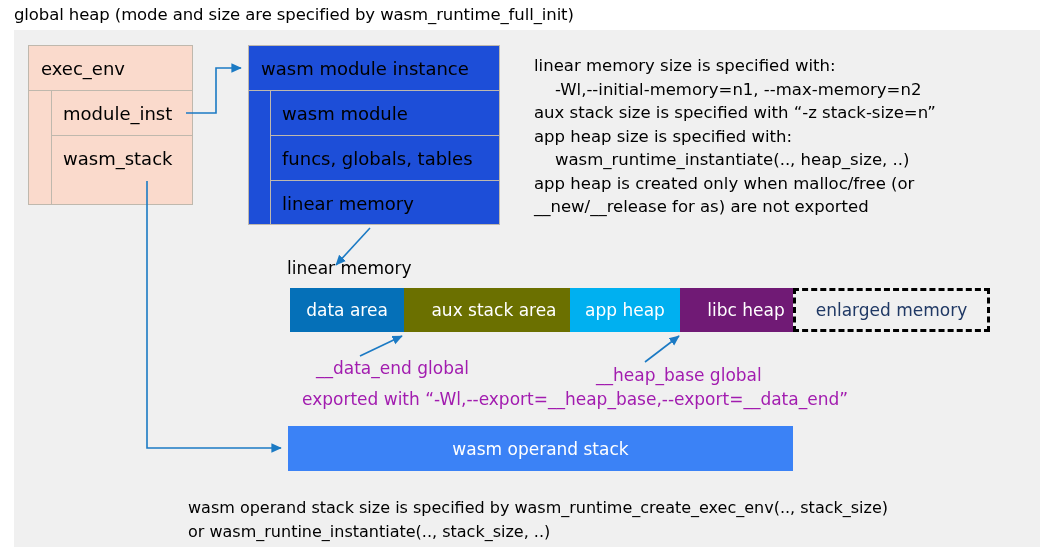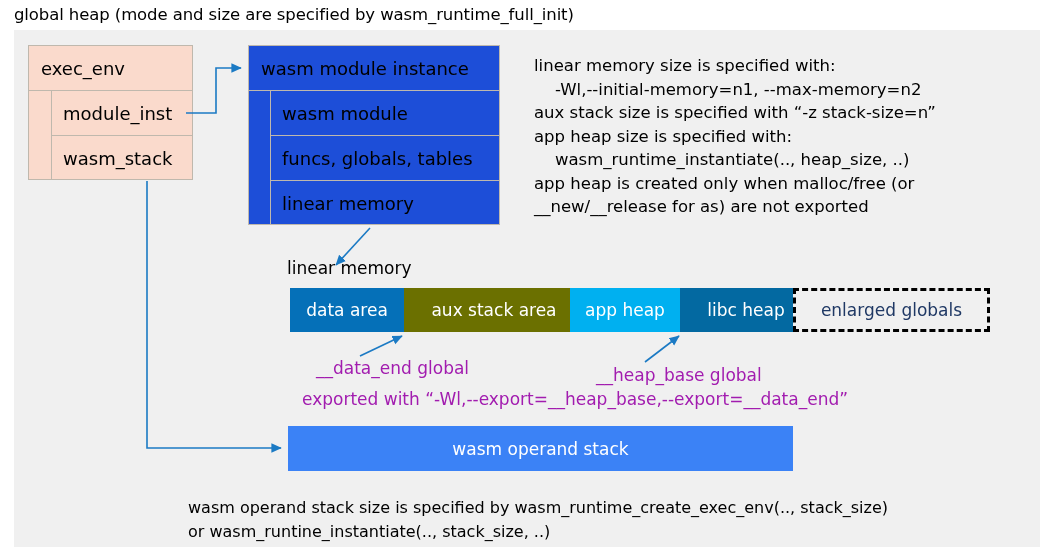--- a/index.html
+++ b/index.html
@@ -38,21 +38,21 @@
     height: 517px;
     background: #f0f0f0;
   }
   .box-label {
     font-size: 18px;
     color: #000000;
     white-space: nowrap;
   }
 
   .exec-env-outer {
-    left: 28px; top: 45px; width: 165px; height: 135px;
+    left: 28px; top: 45px; width: 165px; height: 160px;
     border: 1px solid #bfb8ad;
     box-sizing: border-box;
     position: absolute;
     background: #fadacc;
   }
   .row-head {
     position: absolute; left: 0; top: 0; right: 0; height: 45px;
     box-sizing: border-box;
     border-bottom: 1px solid #bfb8ad;
     display: flex; align-items: center;
@@ -205,25 +205,25 @@
 
   <div class="seg solid" style="left:290px;width:114px;background:#0570b8;">
     <span>data area</span>
   </div>
   <div class="seg solid" style="left:404px;width:180px;background:#6b7000;">
     <span>aux stack area</span>
   </div>
   <div class="seg solid" style="left:570px;width:110px;background:#00b0f0;">
     <span>app heap</span>
   </div>
-  <div class="seg solid" style="left:680px;width:132px;background:#0369a1;">
+  <div class="seg solid" style="left:680px;width:132px;background:#701a75;">
     <span>libc heap</span>
   </div>
   <div class="seg dashed" style="left:793px;width:197px;">
-    <span>enlarged globals</span>
+    <span>enlarged memory</span>
   </div>
 
   <div class="ann ann-data-end">__data_end global</div>
   <div class="ann ann-heap-base">__heap_base global</div>
   <div class="ann ann-exported">exported with “-Wl,--export=__heap_base,--export=__data_end”</div>
 
   <div class="opstack">
     <span>wasm operand stack</span>
   </div>
   <div class="note note-bottom">wasm operand stack size is specified by wasm_runtime_create_exec_env(.., stack_size)

